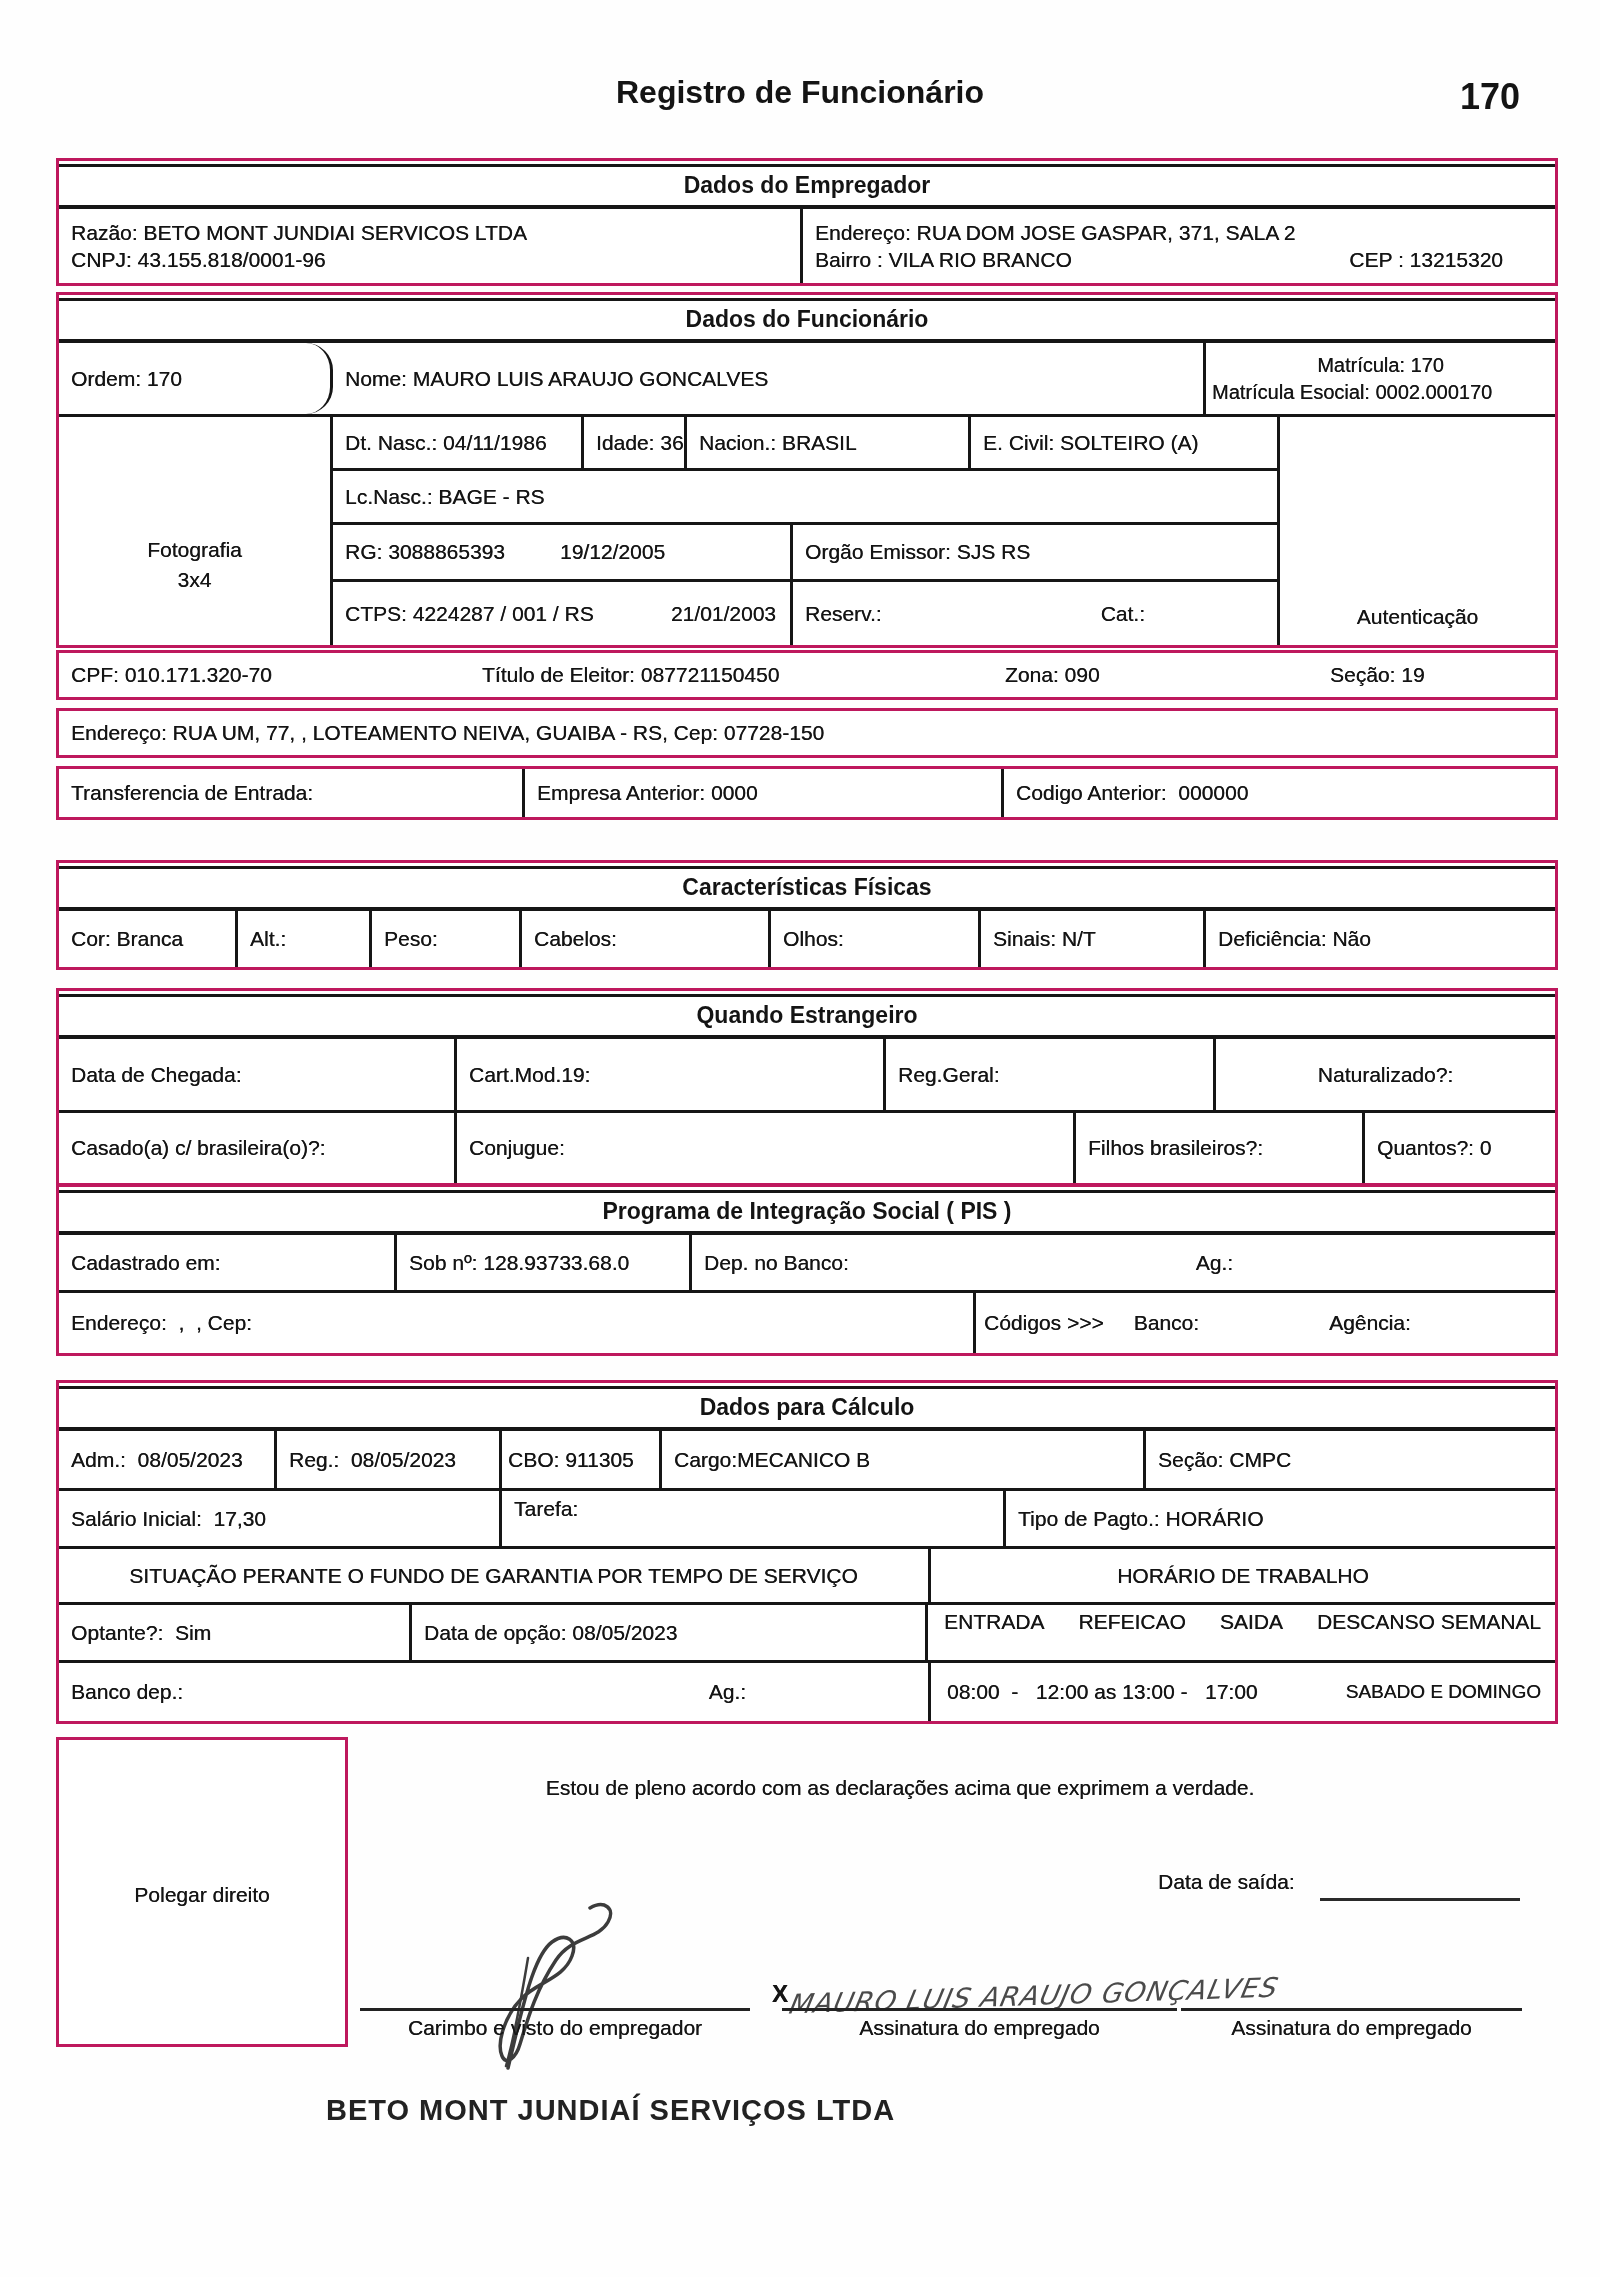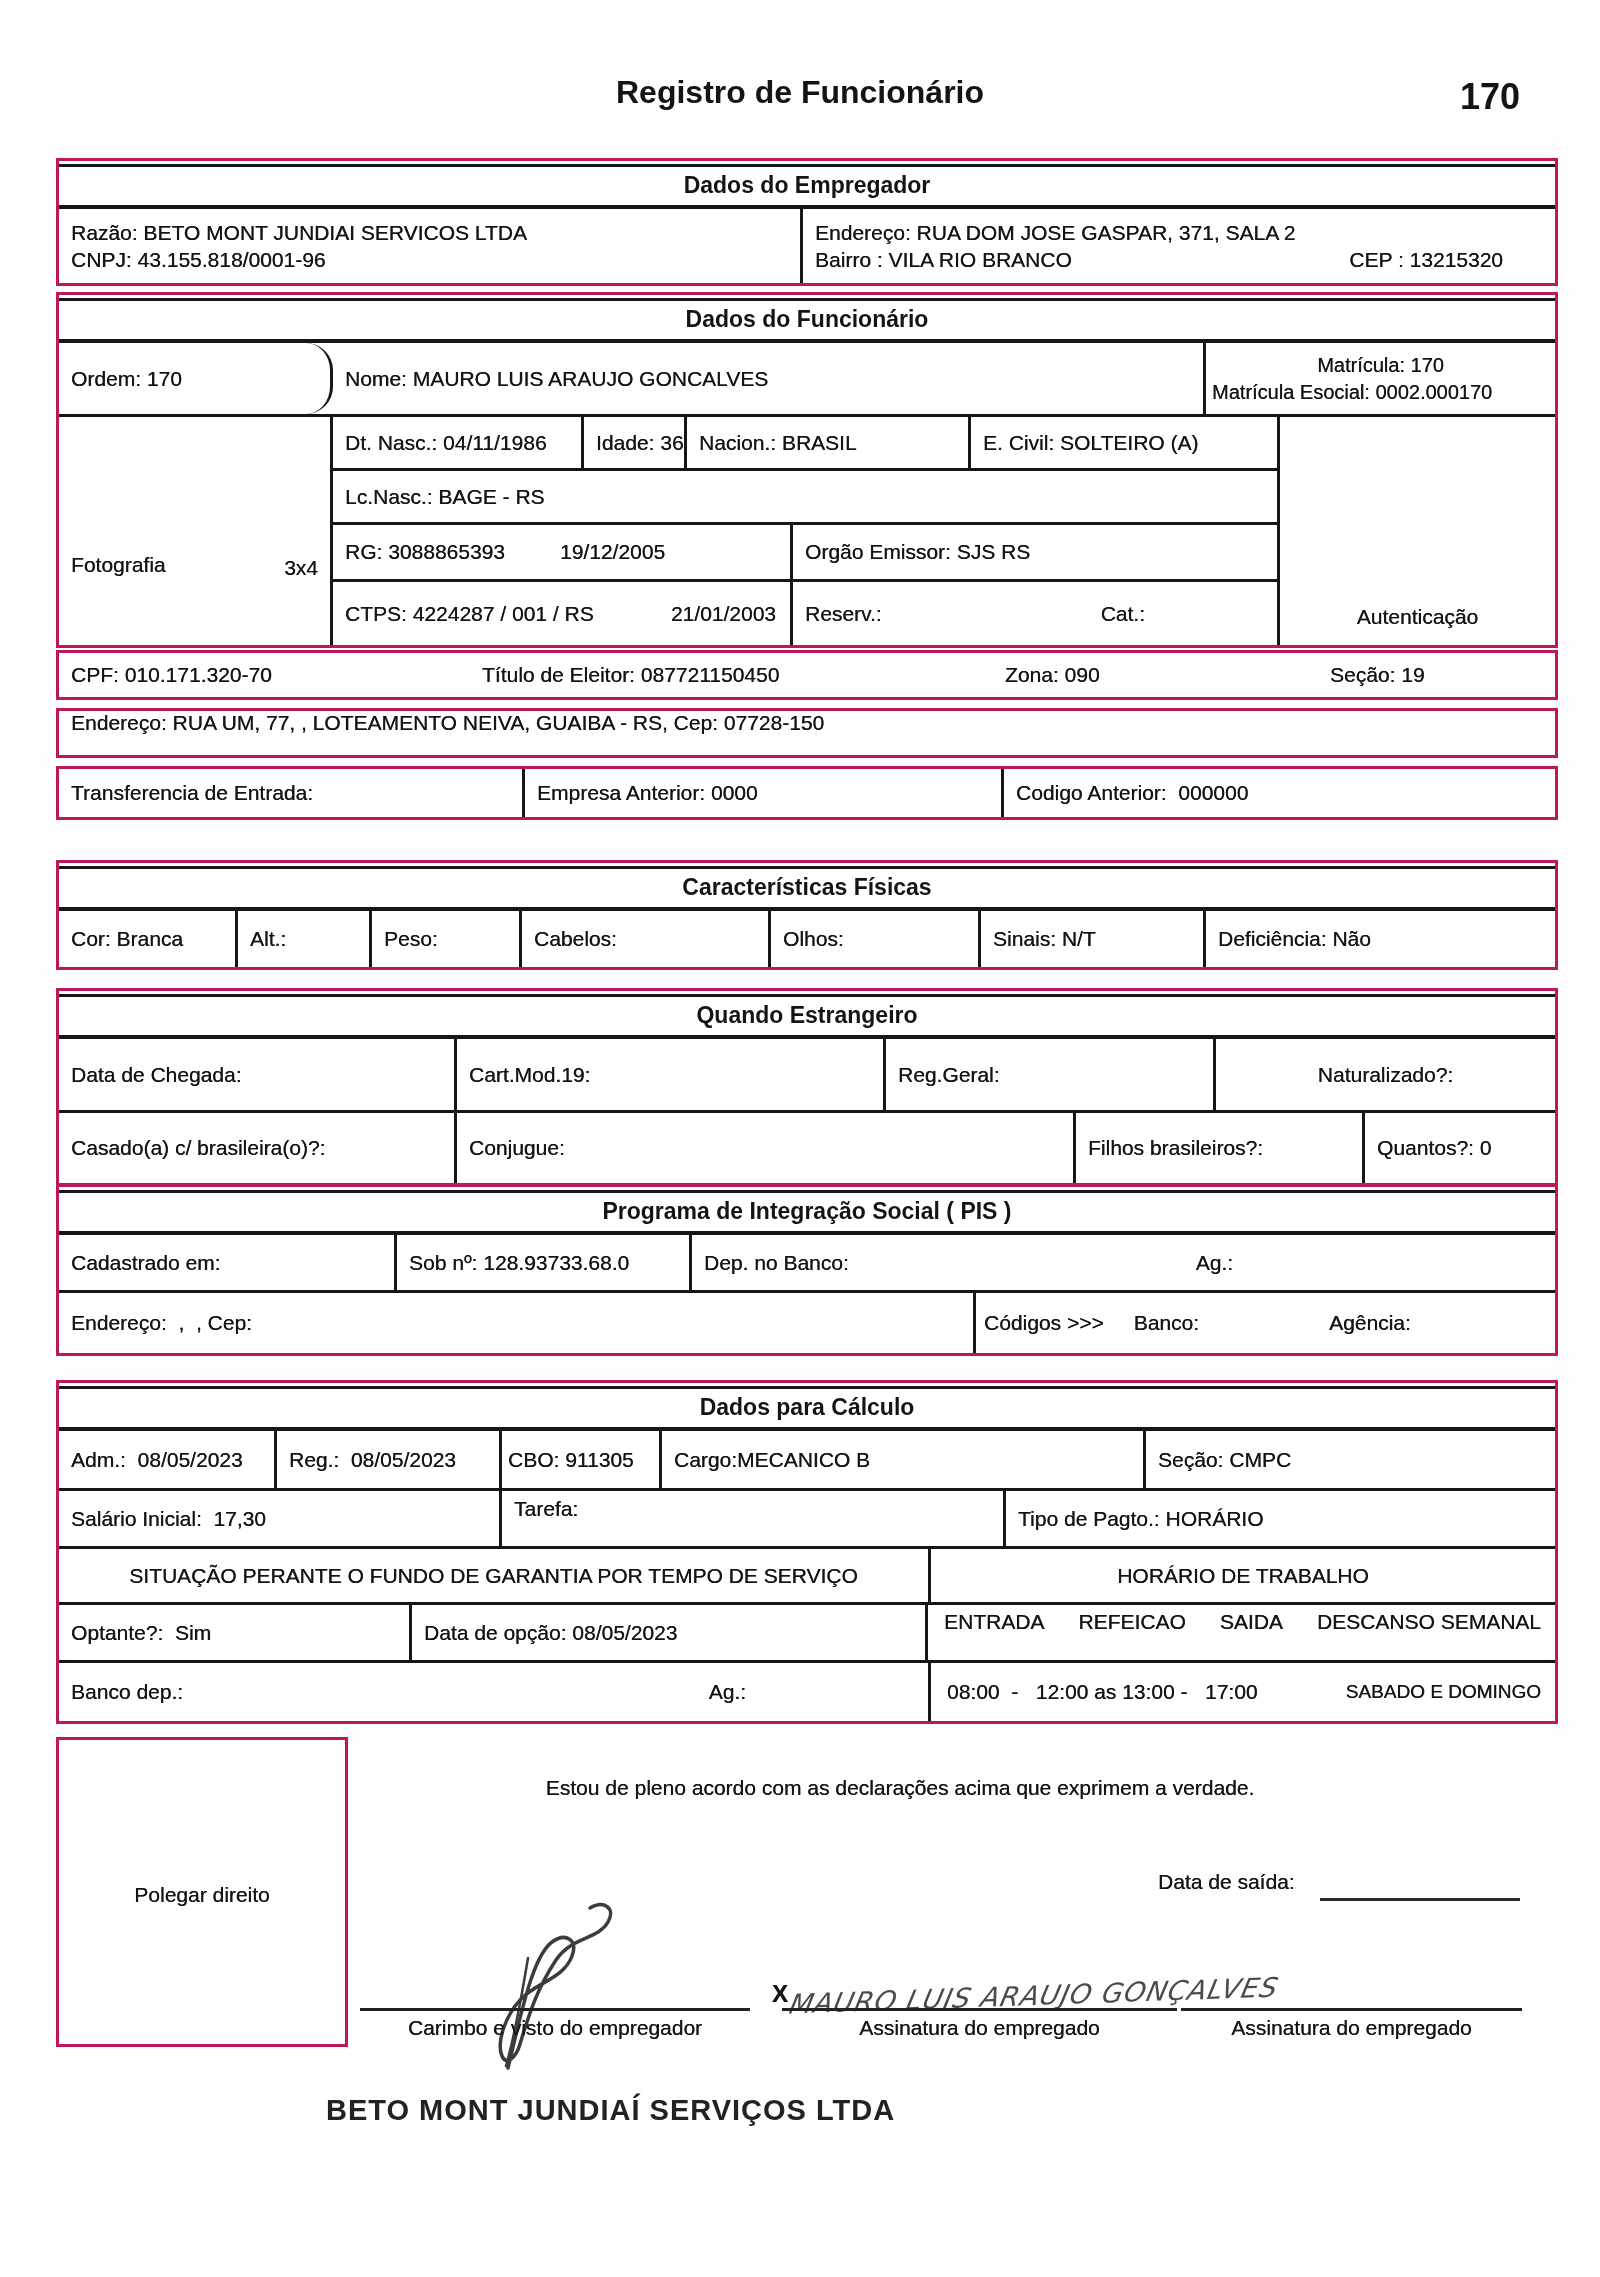--- a/index.html
+++ b/index.html
@@ -59,21 +59,21 @@
       </div>
       <div class="c" style="flex:1;">
         <span class="fld">Nome: MAURO LUIS ARAUJO GONCALVES</span>
       </div>
       <div class="c last" style="width:349px;flex-direction:column;align-items:stretch;justify-content:center;padding:0 6px;">
         <span class="fld" style="text-align:center;font-size:20px;">Matrícula: 170</span>
         <span class="fld" style="font-size:20px;margin-top:4px;">Matrícula Esocial: 0002.000170</span>
       </div>
     </div>
     <div class="r" style="height:228px;">
-      <div class="c" style="width:274px;justify-content:space-between;padding-top:68px;">
+      <div class="c" style="width:274px;flex-direction:column;justify-content:center;padding-top:68px;">
         <span class="fld">Fotografia</span>
         <span class="fld" style="margin-top:6px;">3x4</span>
       </div>
       <div style="width:947px;display:flex;flex-direction:column;box-sizing:border-box;border-right:3px solid #161616;">
         <div class="r" style="height:55px;">
           <div class="c" style="width:251px;">
               <span class="fld">Dt. Nasc.: 04/11/1986</span>
             </div>
           <div class="c" style="width:103px;">
               <span class="fld">Idade: 36</span>
@@ -119,21 +119,21 @@
   <div class="box" style="top:650px;left:56px;width:1502px;height:50px;">
     <div style="display:flex;height:100%;align-items:center;">
       <span class="fld" style="width:423px;padding-left:12px;box-sizing:border-box;">CPF: 010.171.320-70</span>
       <span class="fld" style="width:523px;">Título de Eleitor: 087721150450</span>
       <span class="fld" style="width:325px;">Zona: 090</span>
       <span class="fld">Seção: 19</span>
     </div>
   </div>
 
   <div class="box" style="top:708px;left:56px;width:1502px;height:50px;">
-    <div style="display:flex;height:100%;align-items:flex-start;padding-left:12px;">
+    <div style="display:flex;height:100%;align-items:center;padding-left:12px;">
       <span class="fld">Endereço: RUA UM, 77, , LOTEAMENTO NEIVA, GUAIBA - RS, Cep: 07728-150</span>
     </div>
   </div>
 
   <div class="box" style="top:766px;left:56px;width:1502px;height:54px;">
     <div class="r" style="height:100%;border-bottom:none;">
       <div class="c" style="width:466px;">
           <span class="fld">Transferencia de Entrada:</span>
         </div>
       <div class="c" style="width:479px;">

